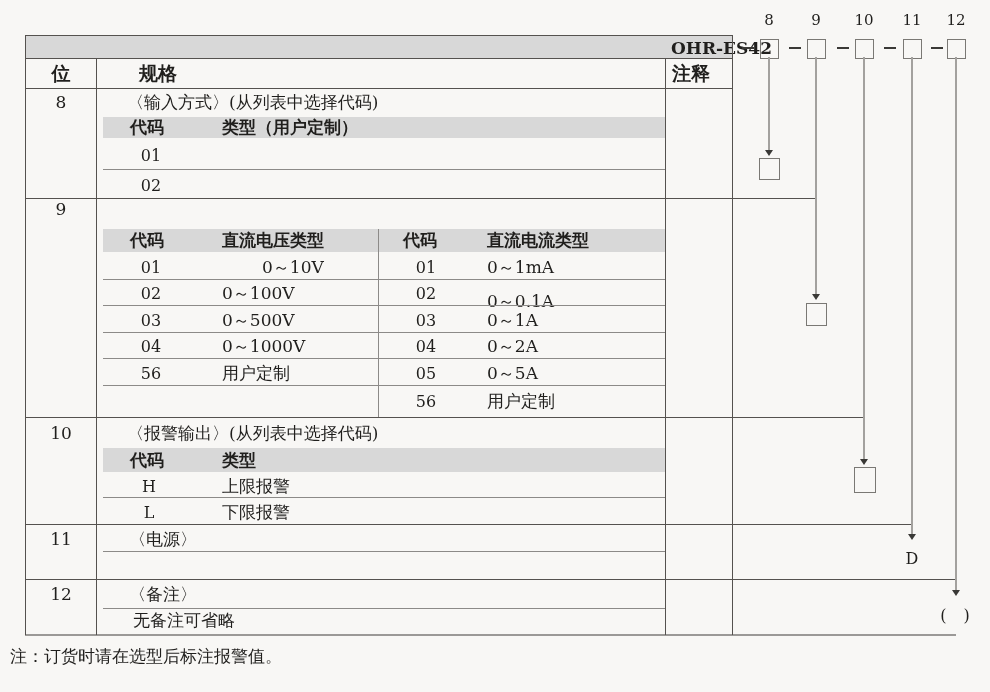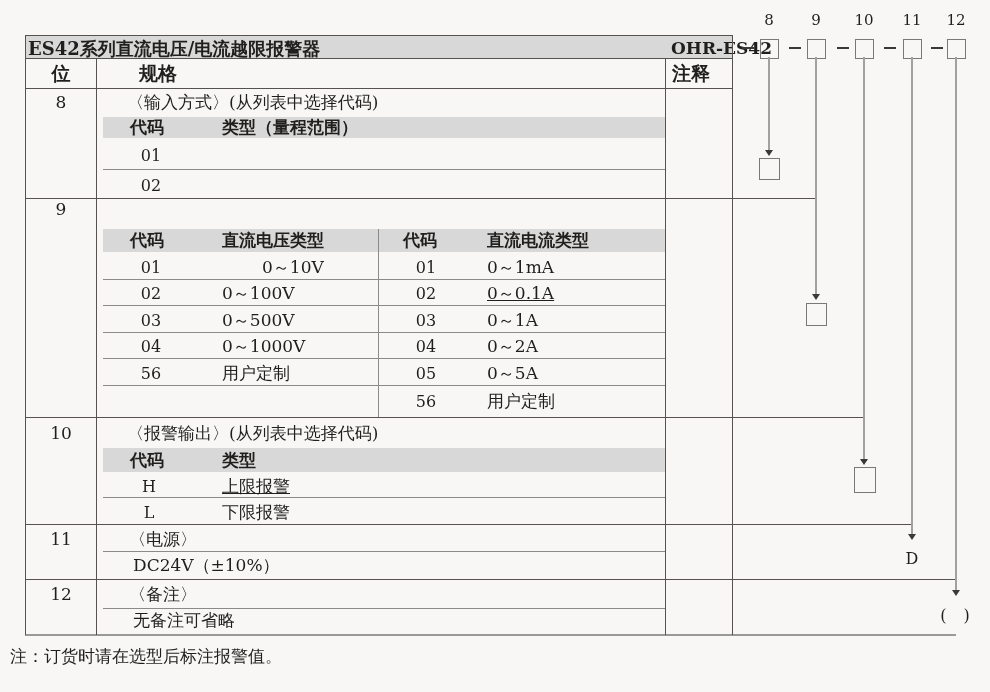--- a/index.html
+++ b/index.html
@@ -23,21 +23,20 @@
   .vdrop{position:absolute;width:1.2px;background:#a3a19e;}
   .arr{position:absolute;width:0;height:0;border-left:4px solid transparent;
        border-right:4px solid transparent;border-top:6px solid #3a3936;}
 </style>
 </head>
 <body>
 
 <div id="page">
 
   <div class="bar" style="left:25px;top:36px;width:708px;height:21.5px;"></div>
-  <div class="t b" style="left:28px;top:38px;font-size:18px;">ES42系列直流电压/电流越限报警器</div>
   <div class="t b" style="left:729px;top:38px;transform:translateX(-100%);font-size:17px;margin-left:43px;">OHR-ES42</div>
 
   <div class="hl" style="left:25px;top:35px;width:708px;"></div>
   <div class="hl" style="left:25px;top:57.5px;width:708px;"></div>
   <div class="hl" style="left:25px;top:87.5px;width:708px;"></div>
   <div class="hl" style="left:25px;top:197.5px;width:792px;"></div>
   <div class="hl" style="left:25px;top:417px;width:840px;"></div>
   <div class="hl" style="left:25px;top:523.5px;width:888px;"></div>
   <div class="hl" style="left:25px;top:579px;width:931px;"></div>
   <div class="hlb" style="left:25px;top:633.5px;width:931px;"></div>
@@ -47,21 +46,21 @@
   <div class="vl" style="left:665px;top:57.5px;height:577px;"></div>
 
   <div class="t hdr ctr" style="left:61px;top:61px;">位</div>
   <div class="t hdr" style="left:139px;top:61px;">规格</div>
   <div class="t hdr ctr" style="left:691px;top:61px;">注释</div>
 
   <div class="t ctr" style="left:61px;top:92px;">8</div>
   <div class="t" style="left:127px;top:92px;">〈输入方式〉(从列表中选择代码)</div>
   <div class="bar" style="left:103px;top:117px;width:562px;height:20.5px;"></div>
   <div class="t b" style="left:130px;top:117px;">代码</div>
-  <div class="t b" style="left:222px;top:117px;">类型（量程范围）</div>
+  <div class="t b" style="left:222px;top:117px;">类型（用户定制）</div>
   <div class="t ctr" style="left:151px;top:145px;font-size:16px;">01</div>
   <div class="hl2" style="left:103px;top:168.5px;width:562px;"></div>
   <div class="t ctr" style="left:151px;top:175px;font-size:16px;">02</div>
 
   <div class="t ctr" style="left:61px;top:199px;">9</div>
   <div class="bar" style="left:103px;top:229px;width:562px;height:23px;"></div>
   <div class="t b" style="left:130px;top:230px;">代码</div>
   <div class="t b" style="left:222px;top:230px;">直流电压类型</div>
   <div class="t b" style="left:403px;top:230px;">代码</div>
   <div class="t b" style="left:487px;top:230px;">直流电流类型</div>
@@ -69,21 +68,21 @@
 
   <div class="t ctr" style="left:151px;top:257px;font-size:16px;">01</div>
   <div class="t" style="left:222px;top:257px;margin-left:40px;">0～10V</div>
   <div class="t ctr" style="left:426px;top:257px;font-size:16px;">01</div>
   <div class="t" style="left:487px;top:257px;">0～1mA</div>
   <div class="hl2" style="left:103px;top:279px;width:562px;"></div>
 
   <div class="t ctr" style="left:151px;top:283px;font-size:16px;">02</div>
   <div class="t" style="left:222px;top:283px;">0～100V</div>
   <div class="t ctr" style="left:426px;top:283px;font-size:16px;">02</div>
-  <div class="t" style="left:487px;top:283px;text-decoration:underline;">0～0.1A</div>
+  <div class="t" style="left:487px;top:291px;">0～0.1A</div>
   <div class="hl2" style="left:103px;top:305px;width:562px;"></div>
 
   <div class="t ctr" style="left:151px;top:310px;font-size:16px;">03</div>
   <div class="t" style="left:222px;top:310px;">0～500V</div>
   <div class="t ctr" style="left:426px;top:310px;font-size:16px;">03</div>
   <div class="t" style="left:487px;top:310px;">0～1A</div>
   <div class="hl2" style="left:103px;top:331.5px;width:562px;"></div>
 
   <div class="t ctr" style="left:151px;top:336px;font-size:16px;">04</div>
   <div class="t" style="left:222px;top:336px;">0～1000V</div>
@@ -99,29 +98,28 @@
 
   <div class="t ctr" style="left:426px;top:391px;font-size:16px;">56</div>
   <div class="t" style="left:487px;top:391px;">用户定制</div>
 
   <div class="t ctr" style="left:61px;top:423px;">10</div>
   <div class="t" style="left:127px;top:423px;">〈报警输出〉(从列表中选择代码)</div>
   <div class="bar" style="left:103px;top:448px;width:562px;height:24px;"></div>
   <div class="t b" style="left:130px;top:450px;">代码</div>
   <div class="t b" style="left:222px;top:450px;">类型</div>
   <div class="t ctr" style="left:149px;top:476px;font-size:16px;">H</div>
-  <div class="t" style="left:222px;top:476px;text-decoration:underline;">上限报警</div>
+  <div class="t" style="left:222px;top:476px;">上限报警</div>
   <div class="hl2" style="left:103px;top:497px;width:562px;"></div>
   <div class="t ctr" style="left:149px;top:502px;font-size:16px;">L</div>
   <div class="t" style="left:222px;top:502px;">下限报警</div>
 
   <div class="t ctr" style="left:61px;top:529px;">11</div>
   <div class="t" style="left:129px;top:529px;">〈电源〉</div>
   <div class="hl2" style="left:103px;top:551px;width:562px;"></div>
-  <div class="t" style="left:133px;top:555px;">DC24V（±10%）</div>
 
   <div class="t ctr" style="left:61px;top:584px;">12</div>
   <div class="t" style="left:129px;top:584px;">〈备注〉</div>
   <div class="hl2" style="left:103px;top:607.5px;width:562px;"></div>
   <div class="t" style="left:133px;top:610px;">无备注可省略</div>
 
   <div class="t" style="left:10px;top:646px;">注：订货时请在选型后标注报警值。</div>
 
   <div class="num" style="left:754px;top:11px;">8</div>
   <div class="num" style="left:801px;top:11px;">9</div>

